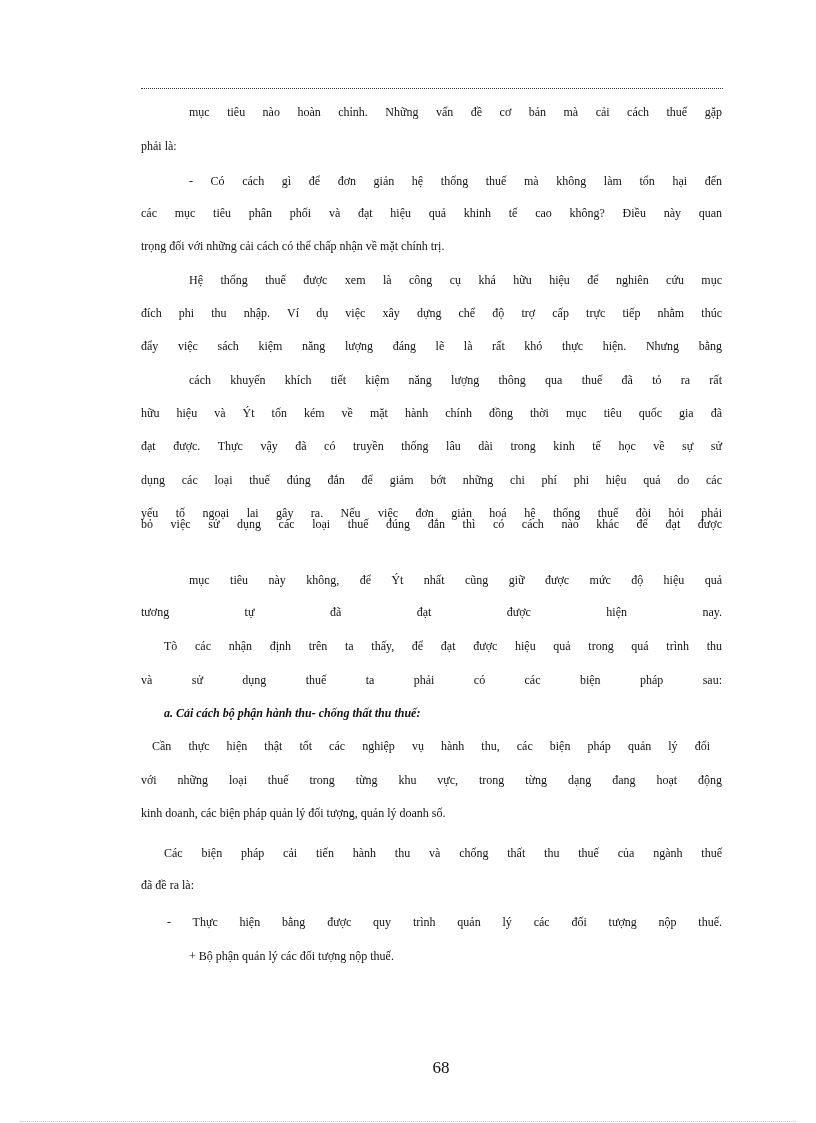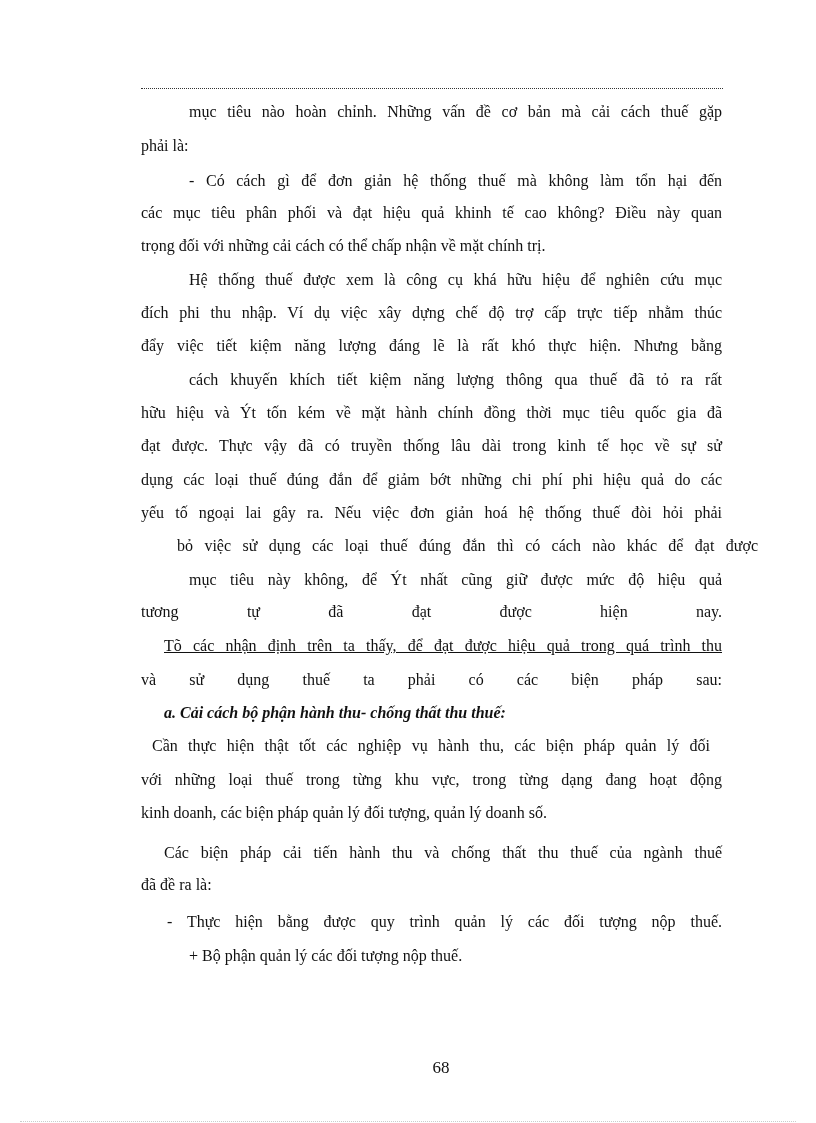--- a/index.html
+++ b/index.html
@@ -1,51 +1,51 @@
 <!DOCTYPE html>
 <html><head>
   <meta charset="utf-8">
   <style>
     html, body { margin: 0; padding: 0; background: #ffffff; }
     body { width: 816px; height: 1123px; position: relative; overflow: hidden; font-family: "Liberation Serif", "DejaVu Serif", serif; color: #111; }
     .header { position: absolute; left: 141px; top: 47px; width: 582px; font-weight: bold; font-style: italic; font-size: 19px; line-height: 20px; letter-spacing: -0.3px; }
     .header .l1 { display: block; white-space: nowrap; }
     .header .l2 { display: block; white-space: nowrap; text-decoration: underline; }
     .rule { position: absolute; left: 141px; top: 88px; width: 582px; border-top: 1px dotted #333; }
-    .line { position: absolute; font-size: 16px; line-height: 22px; white-space: nowrap; }
+    .line { position: absolute; font-size: 12px; line-height: 22px; white-space: nowrap; }
     .just { text-align: justify; text-align-last: justify; }
     .bold-italic { font-weight: bold; font-style: italic; }
     .pagenum { position: absolute; left: 0; width: 882px; text-align: center; top: 1058px; font-size: 17px; }
     .footer-rule { position: absolute; left: 20px; width: 776px; top: 1121px; border-top: 1px dotted #ccc; }
   </style>
 </head>
 <body>
 
 <div class="header">
 </div>
 <div class="rule"></div>
 
 <div>
   <div class="line just" style="left:189px;top:101px;width:533px;">mục tiêu nào hoàn chỉnh. Những vấn đề cơ bản mà cải cách thuế gặp</div>
   <div class="line" style="left:141px;top:135px;">phải là:</div>
   <div class="line just" style="left:189px;top:170px;width:533px;">- Có cách gì để đơn giản hệ thống thuế mà không làm tổn hại đến</div>
   <div class="line just" style="left:141px;top:202px;width:581px;">các mục tiêu phân phối và đạt hiệu quả khinh tế cao không? Điều này quan</div>
   <div class="line" style="left:141px;top:235px;">trọng đối với những cải cách có thể chấp nhận về mặt chính trị.</div>
   <div class="line just" style="left:189px;top:269px;width:533px;">Hệ thống thuế được xem là công cụ khá hữu hiệu để nghiên cứu mục</div>
   <div class="line just" style="left:141px;top:302px;width:581px;">đích phi thu nhập. Ví dụ việc xây dựng chế độ trợ cấp trực tiếp nhằm thúc</div>
-  <div class="line just" style="left:141px;top:335px;width:581px;">đẩy việc tiết kiệm năng lượng đáng lẽ là rất khó thực hiện. Nhưng bằng</div>
+  <div class="line just" style="left:141px;top:335px;width:581px;">đẩy việc sách kiệm năng lượng đáng lẽ là rất khó thực hiện. Nhưng bằng</div>
   <div class="line just" style="left:189px;top:369px;width:533px;">cách khuyến khích tiết kiệm năng lượng thông qua thuế đã tỏ ra rất</div>
   <div class="line just" style="left:141px;top:402px;width:581px;">hữu hiệu và Ýt tốn kém về mặt hành chính đồng thời mục tiêu quốc gia đã</div>
   <div class="line just" style="left:141px;top:435px;width:581px;">đạt được. Thực vậy đã có truyền thống lâu dài trong kinh tế học về sự sử</div>
   <div class="line just" style="left:141px;top:469px;width:581px;">dụng các loại thuế đúng đắn để giảm bớt những chi phí phi hiệu quả do các</div>
   <div class="line just" style="left:141px;top:502px;width:581px;font-family:Liberation Serif, serif;">yếu tố ngoại lai gây ra. Nếu việc đơn giản hoá hệ thống thuế đòi hỏi phải</div>
-  <div class="line just" style="left:141px;top:535px;width:581px;margin-left:36px;">bỏ việc sử dụng các loại thuế đúng đắn thì có cách nào khác để đạt được</div>
+  <div class="line just" style="left:141px;top:513px;width:581px;">bỏ việc sử dụng các loại thuế đúng đắn thì có cách nào khác để đạt được</div>
   <div class="line just" style="left:189px;top:569px;width:533px;">mục tiêu này không, để Ýt nhất cũng giữ được mức độ hiệu quả</div>
   <div class="line just" style="left:141px;top:601px;width:581px;">tương tự đã đạt được hiện nay.</div>
-  <div class="line just" style="left:164px;top:635px;width:558px;text-decoration:underline;">Tõ các nhận định trên ta thấy, để đạt được hiệu quả trong quá trình thu</div>
+  <div class="line just" style="left:164px;top:635px;width:558px;">Tõ các nhận định trên ta thấy, để đạt được hiệu quả trong quá trình thu</div>
   <div class="line just" style="left:141px;top:669px;width:581px;">và sử dụng thuế ta phải có các biện pháp sau:</div>
   <div class="line bold-italic" style="left:164px;top:702px;">a. Cải cách bộ phận hành thu- chống thất thu thuế:</div>
   <div class="line just" style="left:152px;top:735px;width:558px;">Cần thực hiện thật tốt các nghiệp vụ hành thu, các biện pháp quản lý đối</div>
   <div class="line just" style="left:141px;top:769px;width:581px;">với những loại thuế trong từng khu vực, trong từng dạng đang hoạt động</div>
   <div class="line" style="left:141px;top:802px;">kinh doanh, các biện pháp quản lý đối tượng, quản lý doanh số.</div>
   <div class="line just" style="left:164px;top:842px;width:558px;">Các biện pháp cải tiến hành thu và chống thất thu thuế của ngành thuế</div>
   <div class="line" style="left:141px;top:874px;">đã đề ra là:</div>
   <div class="line just" style="left:167px;top:911px;width:555px;">- Thực hiện bằng được quy trình quản lý các đối tượng nộp thuế.</div>
   <div class="line" style="left:189px;top:945px;">+ Bộ phận quản lý các đối tượng nộp thuế.</div>
 </div>

